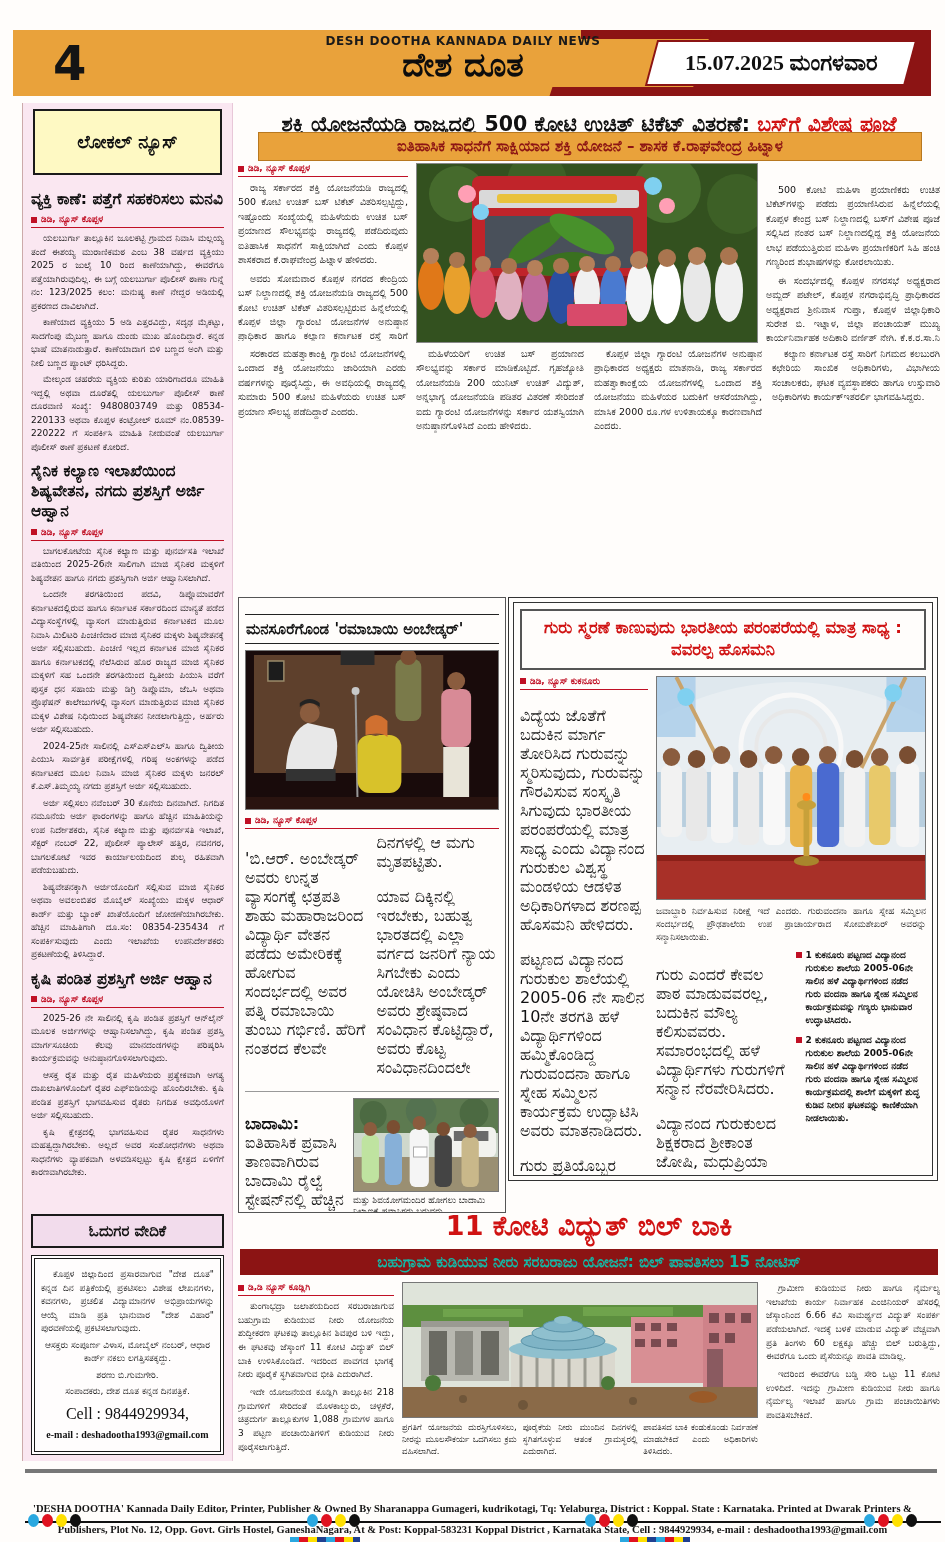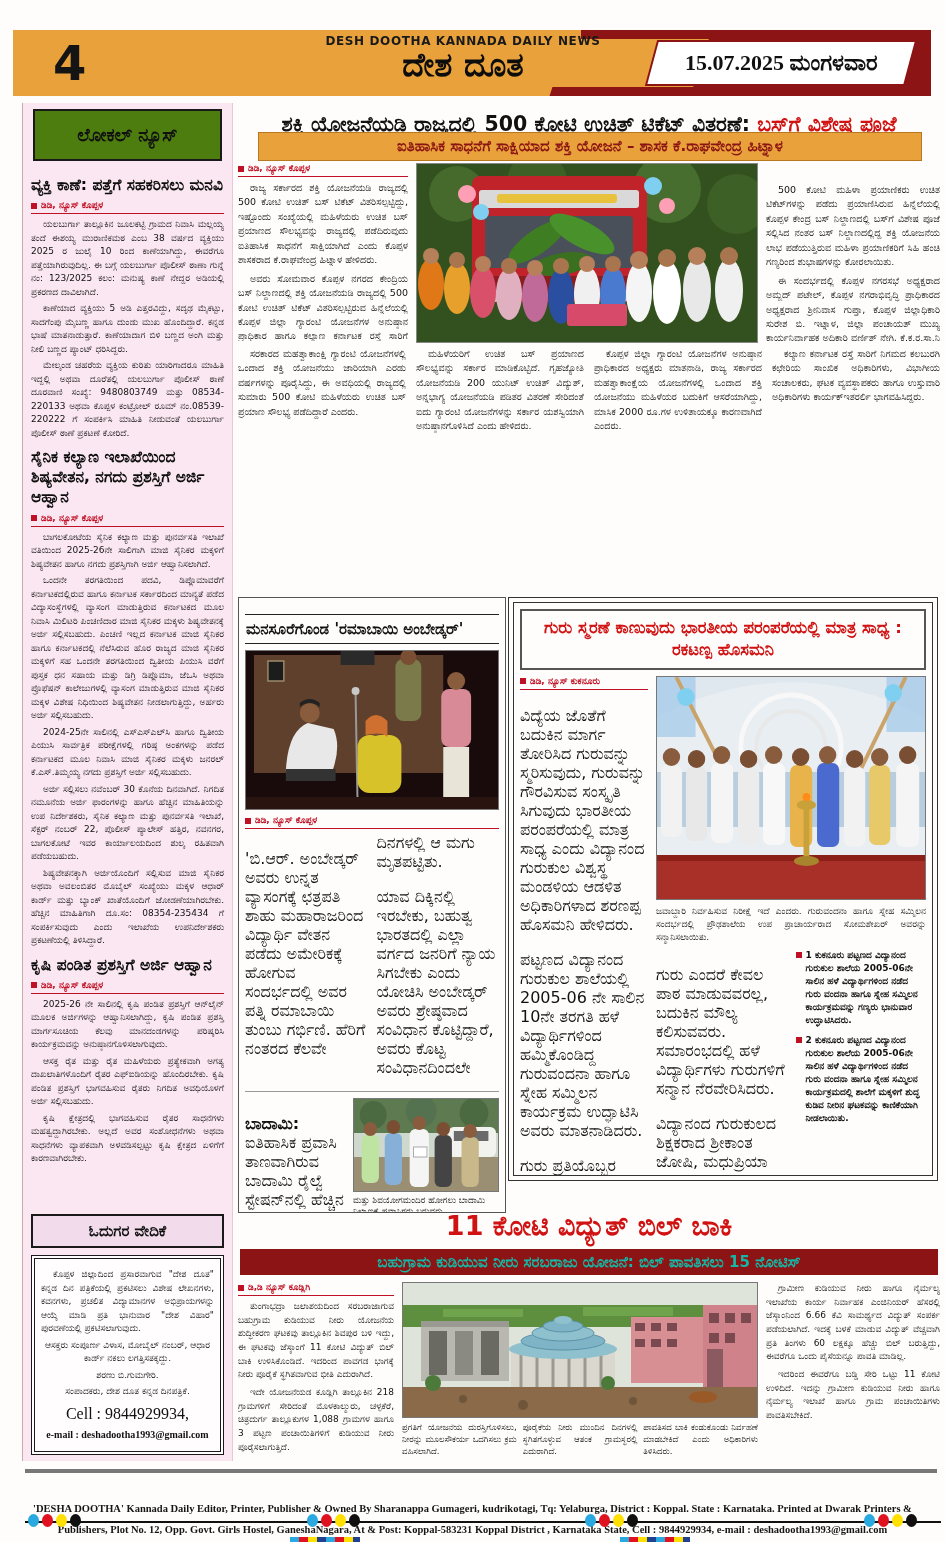--- a/index.html
+++ b/index.html
@@ -15,22 +15,22 @@
   .tagline{font-size:12px;color:#a02020;margin-top:14px;}
   .mr-a{position:absolute;right:0;top:0;width:350px;height:9px;background:#8C1414;}
   .mr-b{position:absolute;right:-20px;top:0;width:250px;height:66px;background:#8C1414;transform:skewX(-18deg);}
   .mr-c{position:absolute;right:120px;bottom:0;width:260px;height:9px;background:#8C1414;transform:skewX(-18deg);}
   .datebox{position:absolute;right:22px;top:12px;width:256px;height:42px;background:#fff;transform:skewX(-15deg);
            display:flex;align-items:center;justify-content:center;box-shadow:0 0 0 2px #8C1414;}
   .datebox span{transform:skewX(15deg);font-size:22px;font-weight:bold;font-family:"Liberation Serif",serif;color:#101010;white-space:nowrap;}
   
   .sidebar{left:22px;top:103px;width:211px;height:1358px;background:#FAE7F1;padding:6px 8px;box-sizing:border-box;
            display:flex;flex-direction:column;overflow:hidden;border-left:1px solid #caa;border-right:1px solid #e8c8d8;}
-  .ln-box{background:#4d7c0f;border:2px solid #1a1a1a;text-align:center;font-size:18px;font-weight:bold;
-          padding:13px 0;margin:0 2px 10px;}
+  .ln-box{background:#fef9c3;border:2px solid #1a1a1a;text-align:center;font-size:18px;font-weight:bold;
+          padding:20px 0;margin:0 2px 10px;}
   .sidebar h2{font-size:15.5px;line-height:1.3;font-weight:bold;margin:4px 0 5px;color:#0d0d0d;}
   .byline{color:#C01025;font-weight:bold;font-size:9px;border-bottom:1.5px solid #C01025;padding-bottom:2px;
           margin:0 0 4px;display:flex;align-items:center;gap:4px;}
   .sq{width:6px;height:6px;background:#C01025;display:inline-block;flex:none;}
   .sidebar p,.bp{font-size:9px;line-height:1.5;text-align:justify;margin:0 0 3px;text-indent:12px;}
   .rf-title{margin-top:auto;background:#F2DCEC;border:2px solid #1a1a1a;text-align:center;font-weight:bold;
             font-size:15px;padding:6px 0;margin-bottom:7px;}
   .rf-box{border:4px double #1a1a1a;background:#fffdfd;padding:9px 6px;font-size:9px;line-height:1.55;}
   .rf-box .c{text-align:center;text-indent:0;}
   .rf-cell{font-family:"Liberation Serif",serif;font-size:16px;font-weight:normal;text-align:center;margin-top:3px;}
@@ -313,21 +313,21 @@
           </svg>
         </div>
         <p style="font-size:8.8px;text-indent:0;margin-top:3px;">ಮತ್ತು ಶಿವಯೋಗಮಂದಿರ ಹೋಗಲು ಬಾದಾಮಿ ನಿಲ್ದಾಣಕ್ಕೆ ಪ್ರವಾಸಿಗರು ಬರುವರು.</p>
       </div>
     </div>
 
   </section>
 
   <section class="abs guru">
     <div class="guru-inner">
-      <h2>ಗುರು ಸ್ಮರಣೆ ಕಾಣುವುದು ಭಾರತೀಯ ಪರಂಪರೆಯಲ್ಲಿ ಮಾತ್ರ ಸಾಧ್ಯ : ರಕಟಣ್ಪ ಹೊಸಮನಿ</h2>
+      <h2>ಗುರು ಸ್ಮರಣೆ ಕಾಣುವುದು ಭಾರತೀಯ ಪರಂಪರೆಯಲ್ಲಿ ಮಾತ್ರ ಸಾಧ್ಯ : ವವರಲ್ಪ ಹೊಸಮನಿ</h2>
       <div class="guru-flex">
         <div class="guru-left">
           <div class="byline">
             <span class="sq"></span>
             <span>ಡಿಡಿ, ನ್ಯೂಸ್ ಕುಕನೂರು</span>
           </div>
           <p>ವಿದ್ಯೆಯ ಜೊತೆಗೆ ಬದುಕಿನ ಮಾರ್ಗ ತೋರಿಸಿದ ಗುರುವನ್ನು ಸ್ಮರಿಸುವುದು, ಗುರುವನ್ನು ಗೌರವಿಸುವ ಸಂಸ್ಕೃತಿ ಸಿಗುವುದು ಭಾರತೀಯ ಪರಂಪರೆಯಲ್ಲಿ ಮಾತ್ರ ಸಾಧ್ಯ ಎಂದು ವಿದ್ಯಾನಂದ ಗುರುಕುಲ ವಿಶ್ವಸ್ಥ ಮಂಡಳಿಯ ಆಡಳಿತ ಅಧಿಕಾರಿಗಳಾದ ಶರಣಪ್ಪ ಹೊಸಮನಿ ಹೇಳಿದರು.</p>
           <p>ಪಟ್ಟಣದ ವಿದ್ಯಾನಂದ ಗುರುಕುಲ ಶಾಲೆಯಲ್ಲಿ 2005-06 ನೇ ಸಾಲಿನ 10ನೇ ತರಗತಿ ಹಳೆ ವಿದ್ಯಾರ್ಥಿಗಳಿಂದ ಹಮ್ಮಿಕೊಂಡಿದ್ದ ಗುರುವಂದನಾ ಹಾಗೂ ಸ್ನೇಹ ಸಮ್ಮಿಲನ ಕಾರ್ಯಕ್ರಮ ಉದ್ಘಾಟಿಸಿ ಅವರು ಮಾತನಾಡಿದರು.</p>
           <p>ಗುರು ಪ್ರತಿಯೊಬ್ಬರ ಬದುಕಿಗೆ ದಾರಿದೀಪ. ಶಿಕ್ಷಕರು ಸಮಾಜದ ಆಸ್ತಿ. ವಿದ್ಯಾರ್ಥಿಗಳ ಬಾಳು ಬೆಳಗಿಸುವ ಶಕ್ತಿ ಗುರುವಿಗೆ ಇದೆ ಎಂದರು.</p>
 

